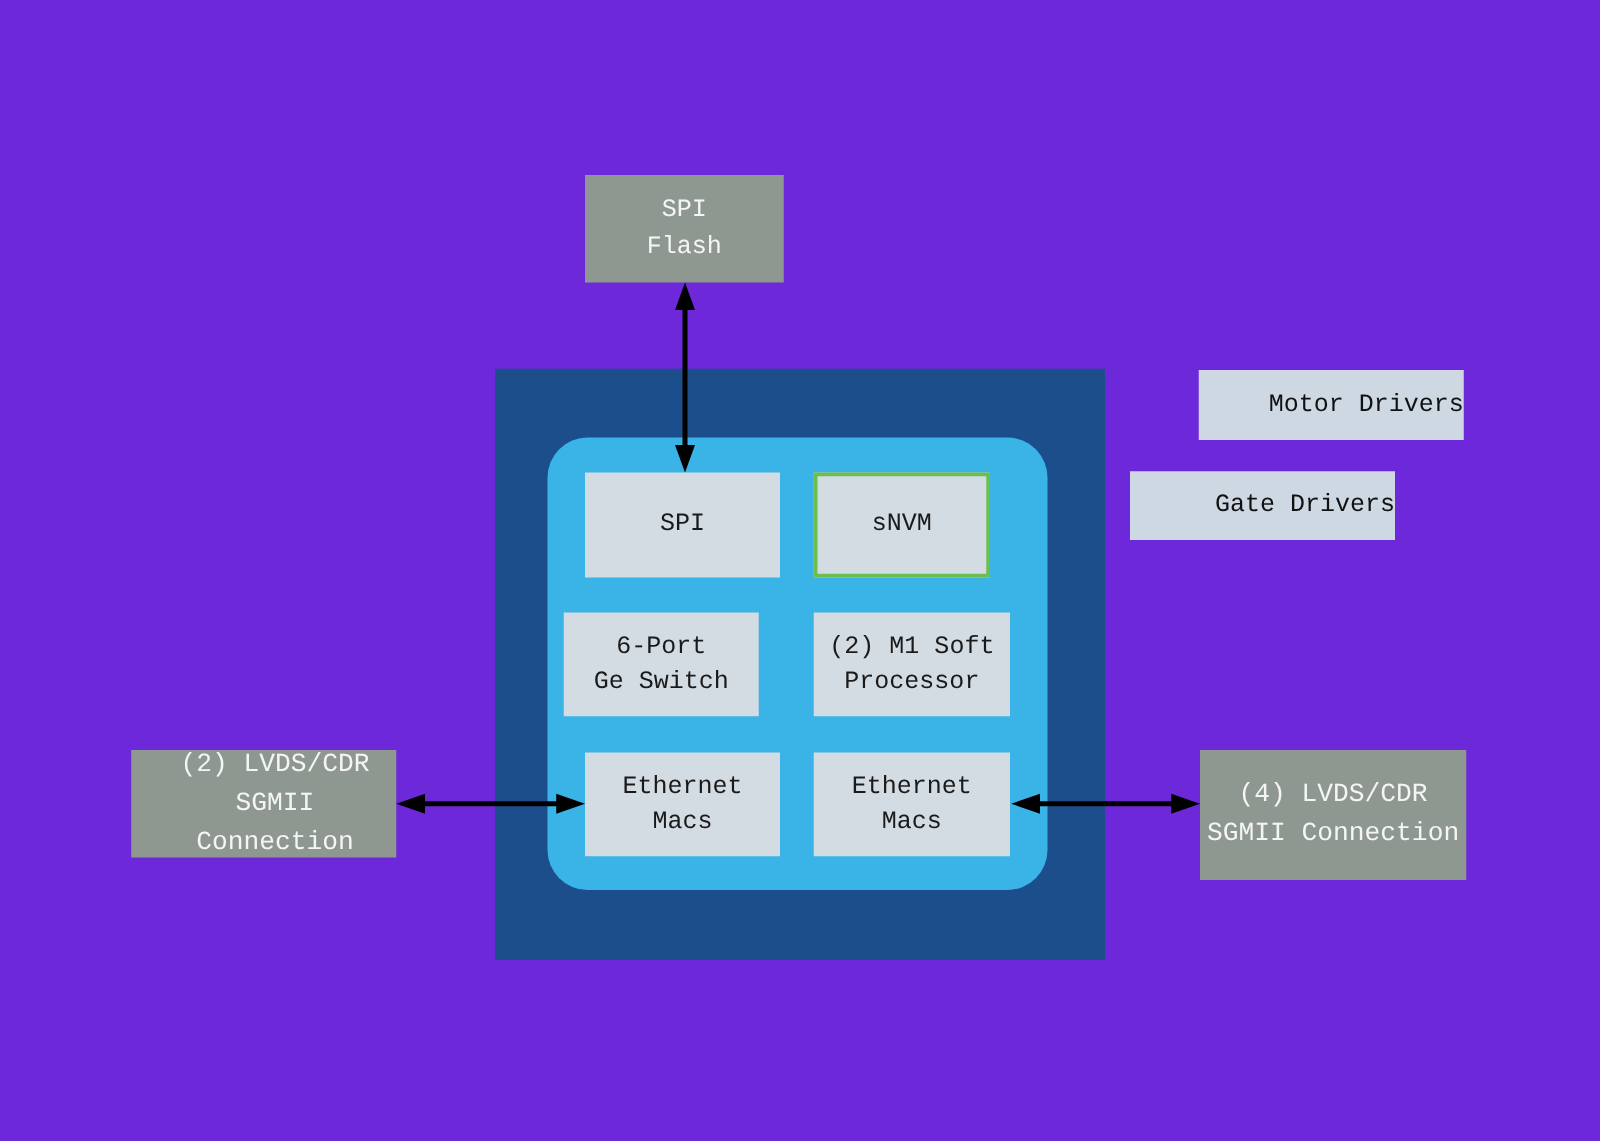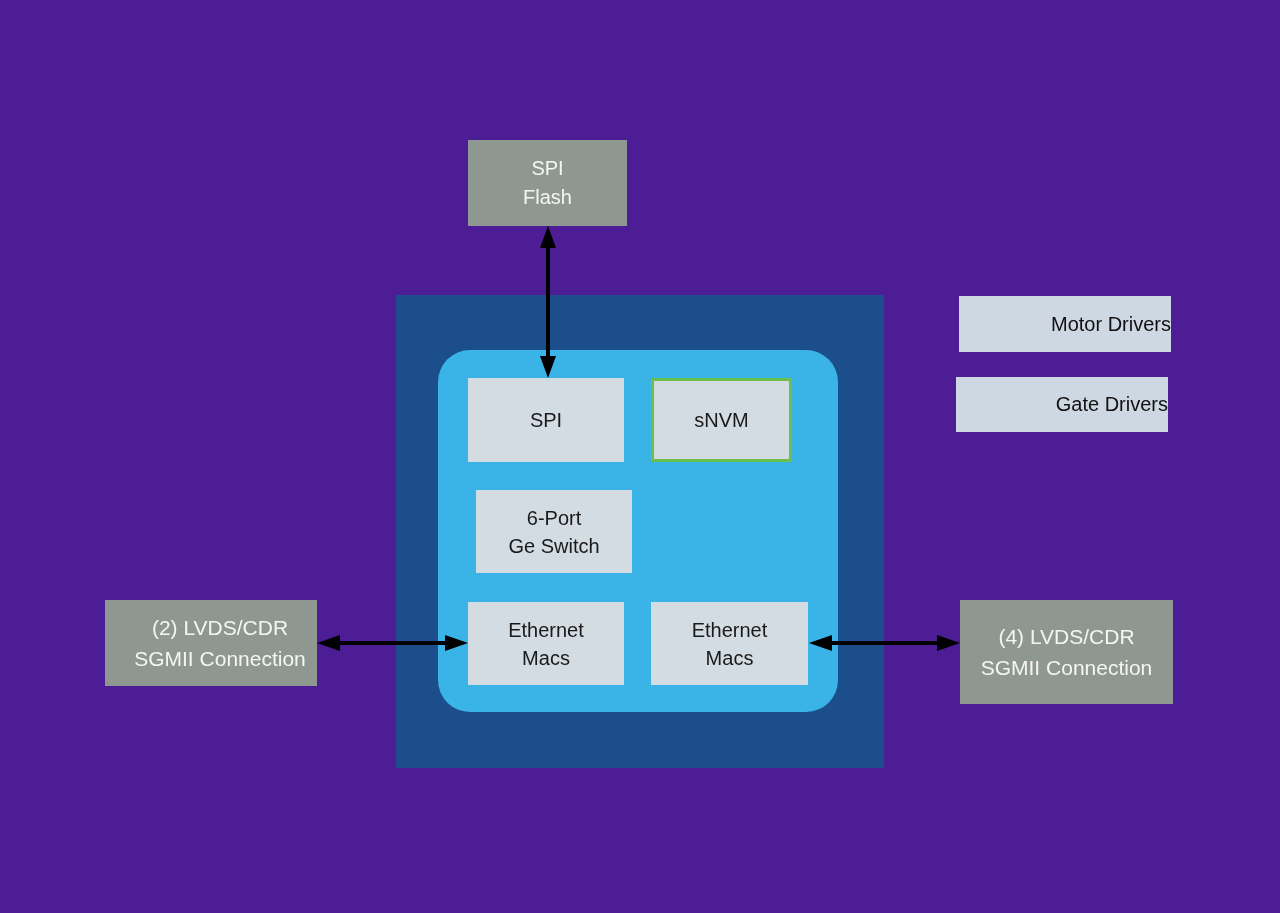--- a/index.html
+++ b/index.html
@@ -10,22 +10,22 @@
     --driver-panel:#cdd8e2;
     --green-border:#6cbf4c;
     --arrow:#000000;
     --text-dark:#1a1a1a;
     --text-light:#f5f5f5;
   }
   html,body{margin:0;padding:0;background:#ffffff;}
   .canvas{
     position:relative;
     width:1280px;height:913px;
-    background:#4c1d95;
-    font-family:Liberation Sans, sans-serif;
+    background:#6d28d9;
+    font-family:Liberation Mono, monospace;
     overflow:hidden;
   }
   .box{
     position:absolute;
     display:flex;align-items:center;justify-content:center;
     text-align:center;
     box-sizing:border-box;
   }
   .box span{white-space:pre-line;}
   .gray-box{
@@ -51,33 +51,33 @@
     display:flex;align-items:center;justify-content:center;
     color:#ffffff;font-size:22px;font-weight:bold;letter-spacing:0.5px;
   }
   .block{
     background:var(--light-panel);
     color:var(--text-dark);
     font-size:20px;line-height:28px;
   }
   .blk-spi{left:468px;top:378px;width:156px;height:84px;}
   .blk-snvm{left:651px;top:378px;width:141px;height:84px;border:3px solid var(--green-border);text-align:center;}
-  .blk-geswitch{left:476px;top:490px;width:156px;height:83px;}
+  .blk-geswitch{left:451px;top:490px;width:156px;height:83px;}
   .blk-m1{left:651px;top:490px;width:157px;height:83px;}
   .blk-ethl{left:468px;top:602px;width:156px;height:83px;}
   .blk-ethr{left:651px;top:602px;width:157px;height:83px;}
 
   .driver-box{
     background:var(--driver-panel);
     color:#111111;
     font-size:20px;
     justify-content:flex-end;
   }
   .motor{left:959px;top:296px;width:212px;height:56px;}
-  .gate{left:956px;top:377px;width:212px;height:55px;}
+  .gate{left:904px;top:377px;width:212px;height:55px;}
 
   .arrows{
     position:absolute;left:0;top:0;width:1280px;height:913px;
     pointer-events:none;
   }
   .arrows line{stroke:var(--arrow);stroke-width:4;}
   .arrows polygon{fill:var(--arrow);}
 </style>
 </head>
 <body>
@@ -95,20 +95,24 @@
 
   <div class="box block blk-spi">
     <span>SPI</span>
   </div>
   <div class="box block blk-snvm">
     <span>sNVM</span>
   </div>
   <div class="box block blk-geswitch">
     <span>6-Port
 Ge Switch</span>
+  </div>
+  <div class="box block blk-m1">
+    <span>(2) M1 Soft
+Processor</span>
   </div>
   <div class="box block blk-ethl">
     <span>Ethernet
 Macs</span>
   </div>
   <div class="box block blk-ethr">
     <span>Ethernet
 Macs</span>
   </div>
 

